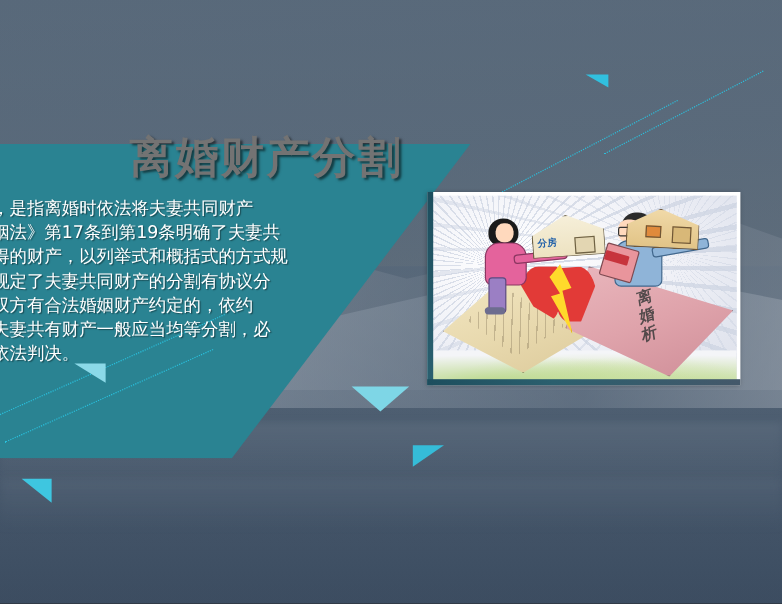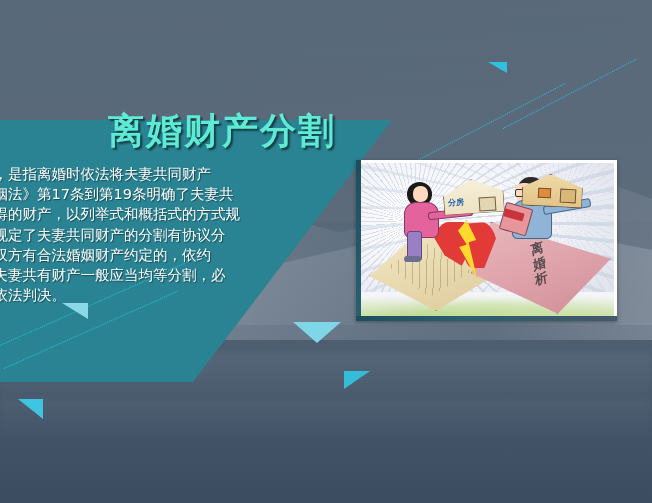--- a/index.html
+++ b/index.html
@@ -137,21 +137,21 @@
 
   
   .title {
     position: absolute;
     left: 108px;
     top: 107px;
     font-family: "Liberation Serif", "DejaVu Serif", serif;
     font-weight: bold;
     font-size: 36px;
     letter-spacing: 2px;
-    color: #5eead4;
+    color: #737373;
     text-shadow: 2px 2px 2px rgba(0,0,0,0.55);
     white-space: nowrap;
   }
 
   
   .body-text {
     position: absolute;
     left: -108px;
     top: 164px;
     width: 405px;

